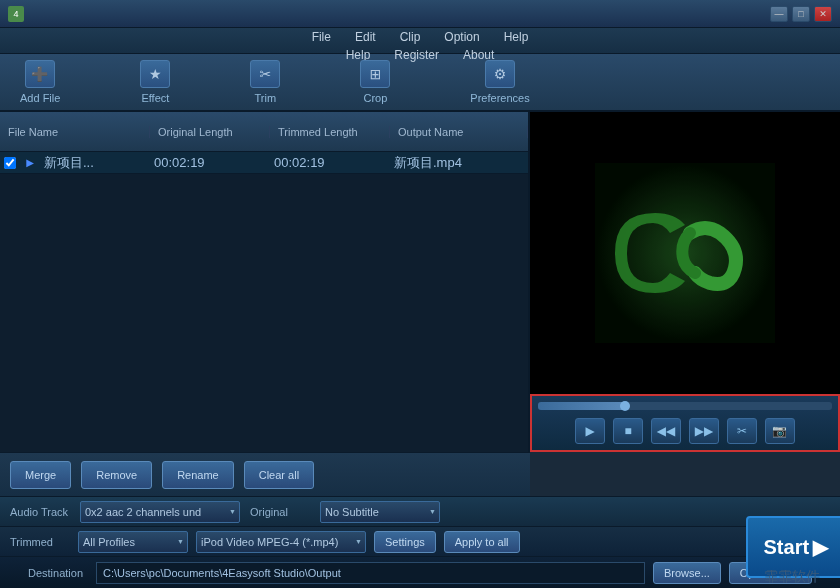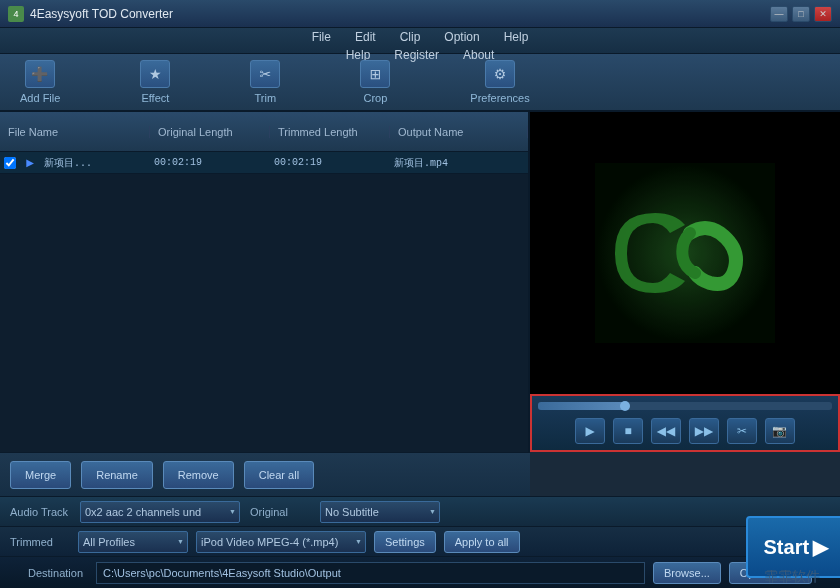--- a/index.html
+++ b/index.html
@@ -179,26 +179,25 @@
     .file-row-icon {
       width: 20px;
       display: flex;
       align-items: center;
       justify-content: center;
       font-size: 10px;
       color: #4a8aff;
     }
     .file-cell {
       padding: 0 4px;
-      font-size: 10px;
+      font-size: 13px;
       color: #a0c0e0;
       white-space: nowrap;
       overflow: hidden;
       text-overflow: ellipsis;
-      font-family: Liberation Mono, monospace;
     }
     .cell-name { width: 110px; }
     .cell-orig { width: 120px; }
     .cell-trim { width: 120px; }
     .cell-out { flex: 1; }
 
     
     #preview-area {
       flex: 1;
       background: #0a1a2a;
@@ -433,21 +432,20 @@
       font-size: 14px;
       color: #3a5a7a;
     }
   </style>
 </head>
 <body>
 
 <div id="title-bar">
   <div id="title-bar-left">
     <div id="title-bar-icon">4</div>
-    <span id="title-text">4Easysyoft TOD Converter</span>
   </div>
   <div id="window-controls">
     <div class="win-btn">—</div>
     <div class="win-btn">□</div>
     <div class="win-btn close-btn">✕</div>
   </div>
 </div>
 
 <div id="menu-bar">
   <div id="menu-left">
@@ -539,22 +537,22 @@
         <div class="ctrl-btn">▶▶</div>
         <div class="ctrl-btn">✂</div>
         <div class="ctrl-btn">📷</div>
       </div>
     </div>
   </div>
 </div>
 
 <div id="bottom-buttons">
   <button class="action-btn">Merge</button>
+  <button class="action-btn">Remove</button>
   <button class="action-btn">Rename</button>
-  <button class="action-btn">Remove</button>
   <button class="action-btn">Clear all</button>
 </div>
 
 <div id="settings-bar">
   <span class="settings-label">Audio Track</span>
   <div class="select-wrapper">
     <select class="settings-select select-audio">
       <option>0x2 aac 2 channels und</option>
     </select>
   </div>

